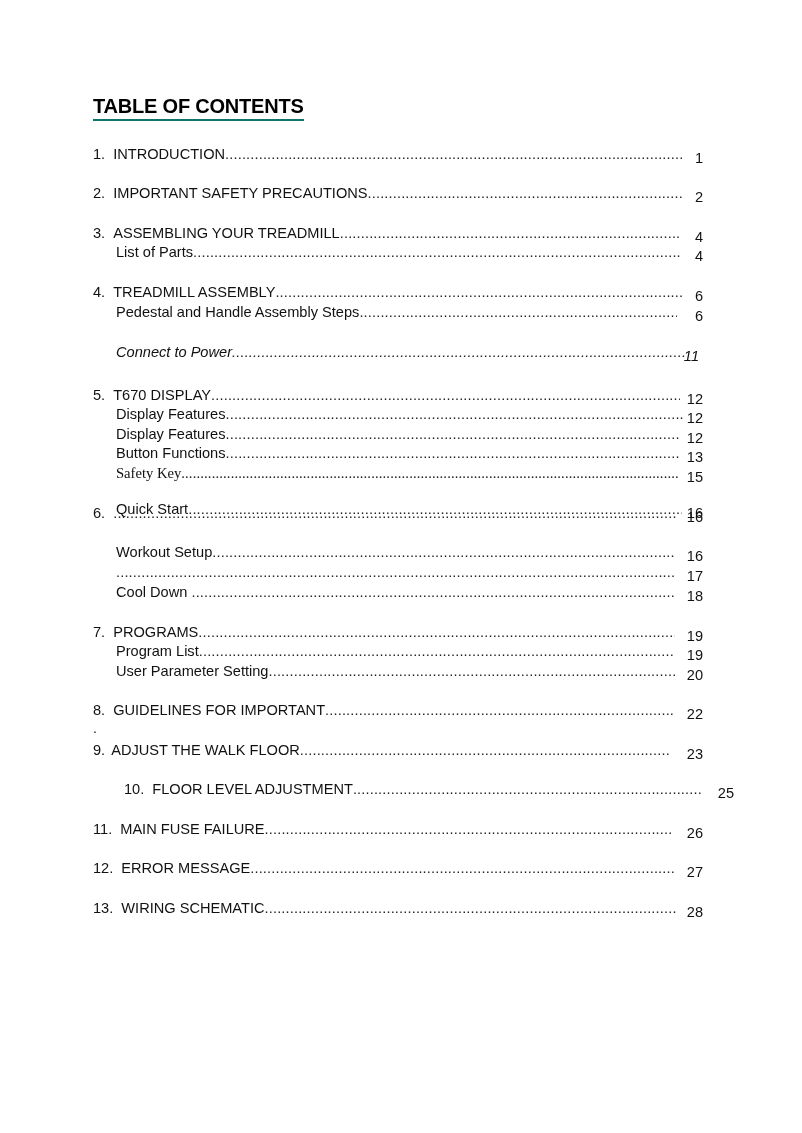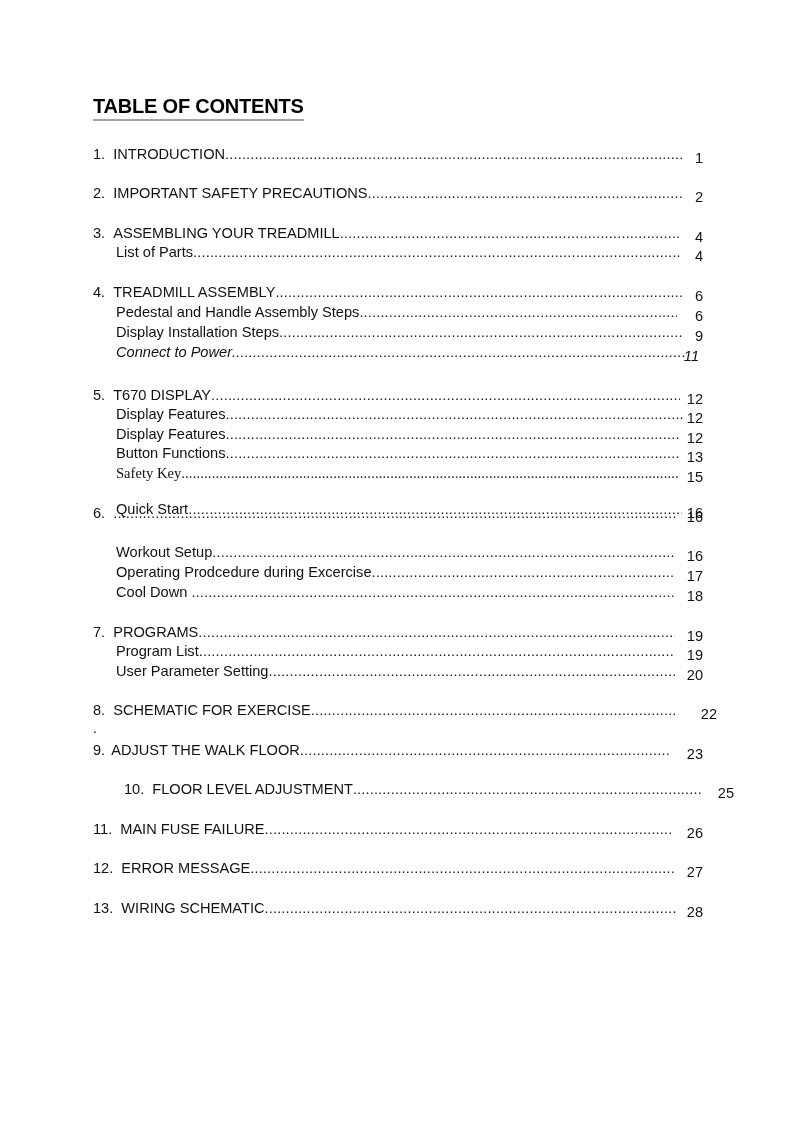--- a/index.html
+++ b/index.html
@@ -25,21 +25,21 @@
       position: absolute;
       left: 93px;
       top: 94px;
       font-size: 20px;
       font-weight: bold;
       letter-spacing: -0.2px;
       color: #000;
       margin: 0;
       line-height: 24px;
       padding-bottom: 1px;
-      border-bottom: 2px solid #a3a3a3;
+      border-bottom: 2px solid #0f766e;
       white-space: nowrap;
     }
     .row {
       position: absolute;
       left: 93px;
       height: 20px;
       font-size: 14.6px;
       line-height: 20px;
       white-space: nowrap;
     }
@@ -132,27 +132,20 @@
     </div>
     <span class="page-num" style="left:580px;">6</span>
   </div>
   <div class="row sub" style="top:302px;width:610px;">
     <div class="label-wrap" style="width:561px;">
       <span class="txt">Pedestal and Handle Assembly Steps</span>
       <span class="leader"></span>
     </div>
     <span class="page-num" style="left:580px;">6</span>
   </div>
-  <div class="row sub" style="top:322px;width:610px;">
-    <div class="label-wrap" style="width:567px;">
-      <span class="txt">Display Installation Steps</span>
-      <span class="leader"></span>
-    </div>
-    <span class="page-num" style="left:580px;">9</span>
-  </div>
   <div class="row sub" style="top:342px;width:610px;font-style:italic;">
     <div class="label-wrap" style="width:570px;">
       <span class="txt">Connect to Power</span>
       <span class="leader"></span>
     </div>
     <span class="page-num" style="left:576px;">11</span>
   </div>
 
   <div class="row" style="top:385px;width:610px;">
     <div class="label-wrap" style="width:587px;">
@@ -207,21 +200,20 @@
   </div>
   <div class="row sub" style="top:542px;width:610px;">
     <div class="label-wrap" style="width:559px;">
       <span class="txt">Workout Setup</span>
       <span class="leader"></span>
     </div>
     <span class="page-num" style="left:580px;">16</span>
   </div>
   <div class="row sub" style="top:562px;width:610px;">
     <div class="label-wrap" style="width:559px;">
-      <span class="txt">Operating Prodcedure during Excercise</span>
       <span class="leader"></span>
     </div>
     <span class="page-num" style="left:580px;">17</span>
   </div>
   <div class="row sub" style="top:582px;width:610px;">
     <div class="label-wrap" style="width:559px;">
       <span class="txt" style="white-space:pre;">Cool Down </span>
       <span class="leader"></span>
     </div>
     <span class="page-num" style="left:580px;">18</span>
@@ -246,24 +238,24 @@
     <div class="label-wrap" style="width:559px;">
       <span class="txt">User Parameter Setting</span>
       <span class="leader"></span>
     </div>
     <span class="page-num" style="left:580px;">20</span>
   </div>
 
   <div class="row" style="top:700px;width:610px;">
     <div class="label-wrap" style="width:582px;">
       <span class="num">8.</span>
-      <span class="txt">SCHEMATIC FOR EXERCISE</span>
-      <span class="leader"></span>
-    </div>
-    <span class="page-num" style="left:594px;">22</span>
+      <span class="txt">GUIDELINES FOR IMPORTANT</span>
+      <span class="leader"></span>
+    </div>
+    <span class="page-num" style="left:580px;">22</span>
   </div>
 
   <span class="stray-dot">.</span>
 
   <div class="row" style="top:740px;width:610px;">
     <div class="label-wrap" style="width:578px;">
       <span class="num" style="padding-right:6px;">9.</span>
       <span class="txt">ADJUST THE WALK FLOOR</span>
       <span class="leader"></span>
     </div>

